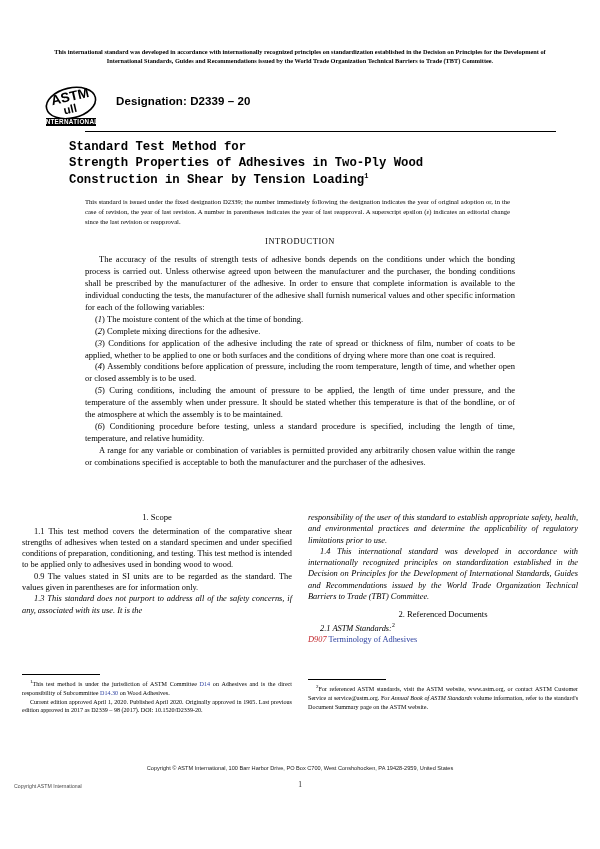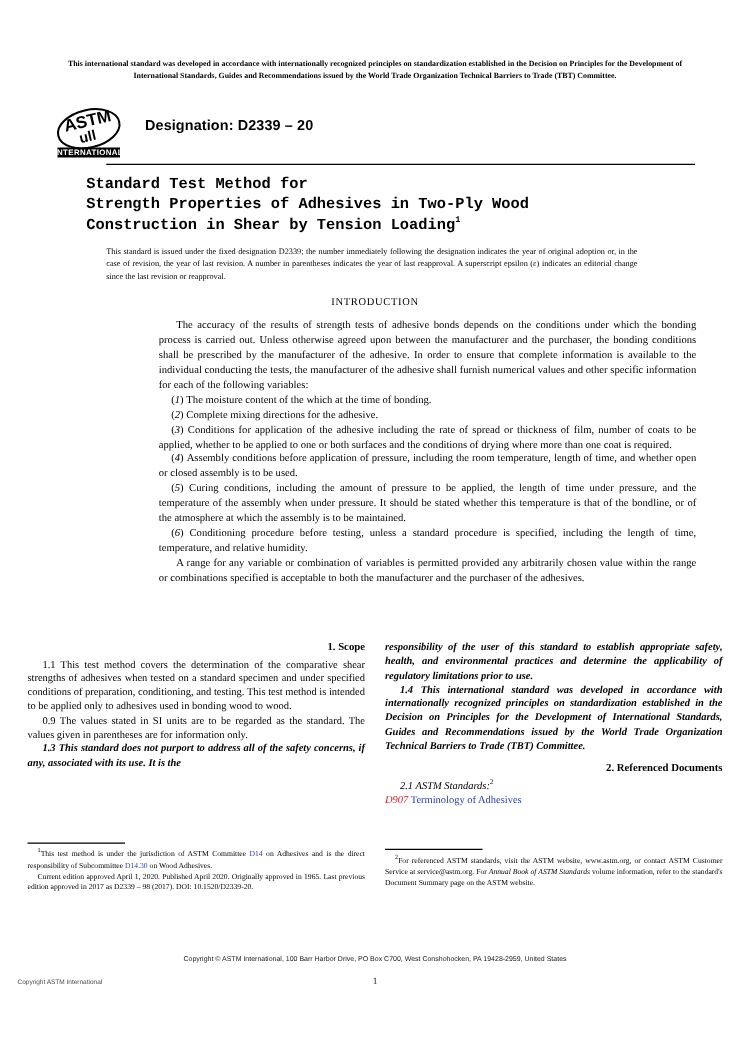--- a/index.html
+++ b/index.html
@@ -113,21 +113,20 @@
     letter-spacing: 0.55px;
   }
   .intro-body {
     position: absolute;
     left: 85px;
     top: 254px;
     width: 430px;
     font-size: 8.5px;
     line-height: 1.405;
     text-align: justify;
-    margin-left: 42px;
   }
   .intro-body p {
     margin: 0;
     text-indent: 14px;
   }
   .intro-body p.item {
     text-indent: 10px;
   }
   .intro-body i { font-style: italic; }
 
@@ -139,29 +138,29 @@
     font-size: 8.4px;
     line-height: 1.345;
     text-align: justify;
   }
   .col-left  { left: 22px; }
   .col-right { left: 308px; }
 
   .col h2 {
     margin: 0 0 2px 0;
     font-size: 8.6px;
-    font-weight: bold;
-    text-align: right;
+    font-weight: normal;
+    text-align: center;
   }
   .col p {
     margin: 0;
     text-indent: 12px;
   }
   .col p.noindent { text-indent: 0; }
-  .col p.ital { font-style: italic; font-weight: bold; }
+  .col p.ital { font-style: italic; }
   .col .gap { height: 7px; }
   .col sup {
     font-size: 5.8px;
     vertical-align: super;
     line-height: 0;
   }
   .std-num  { color: #c1272d; font-style: italic; }
   .std-link { color: #2b3f9e; }
 
   

